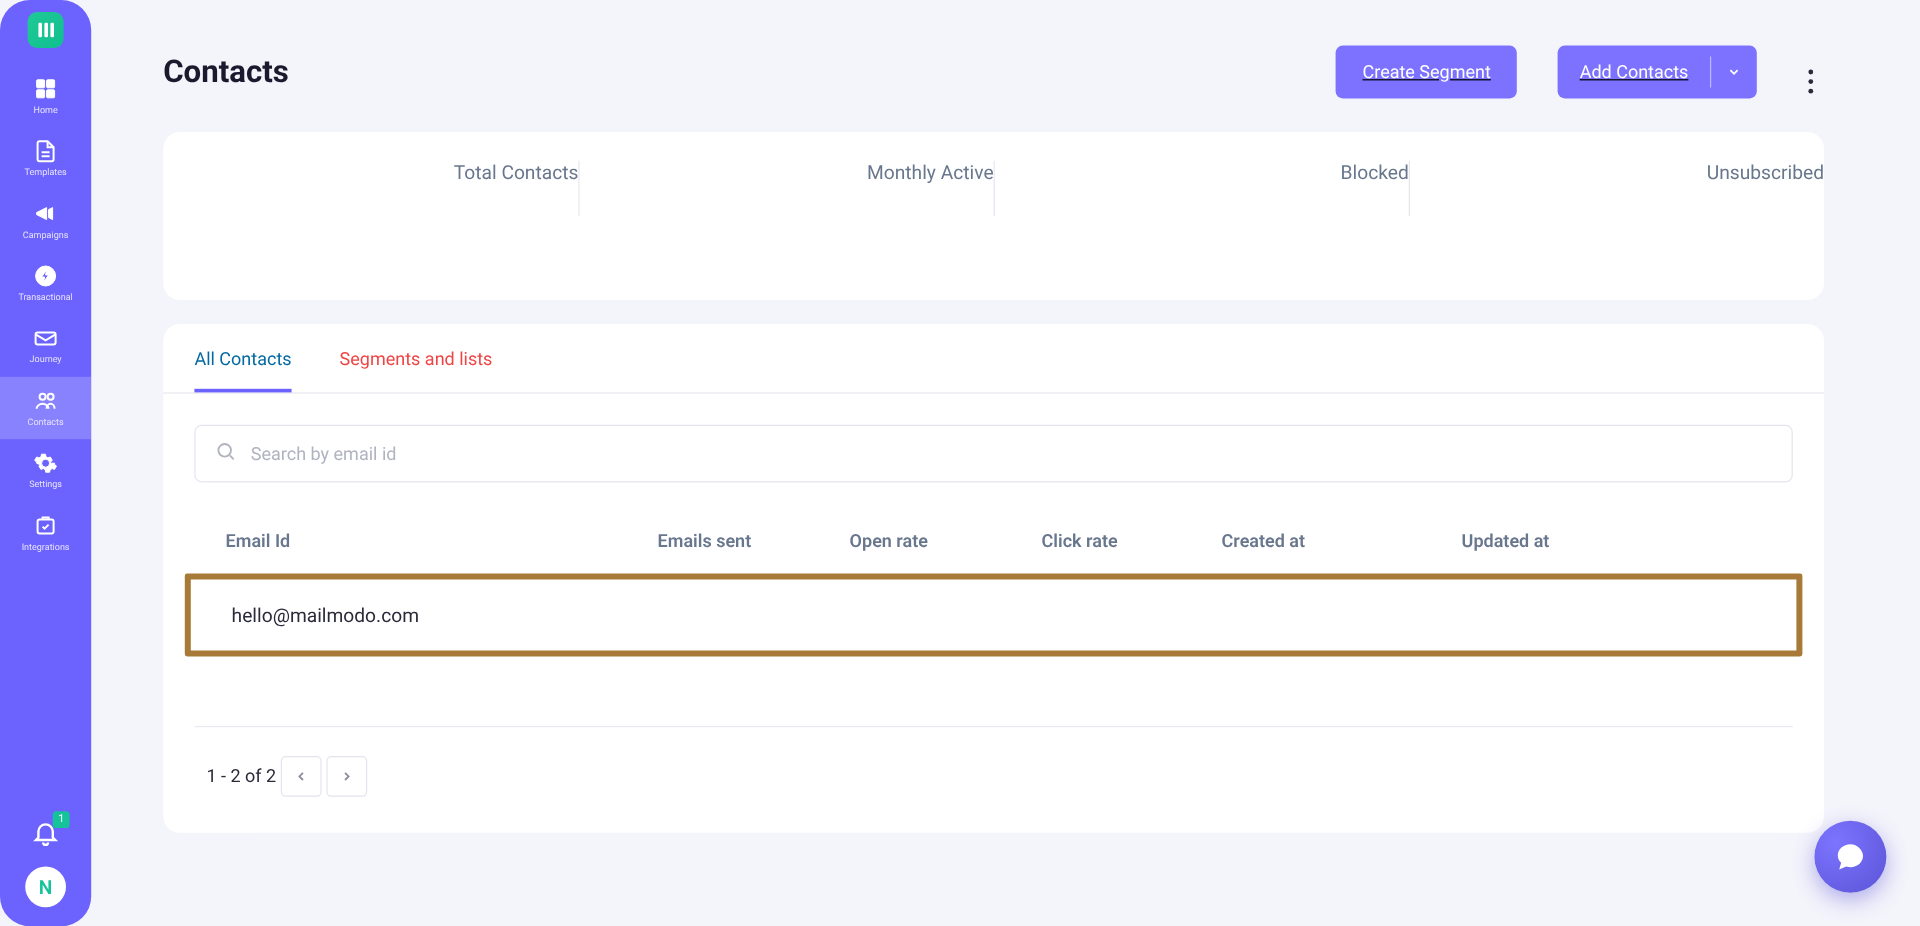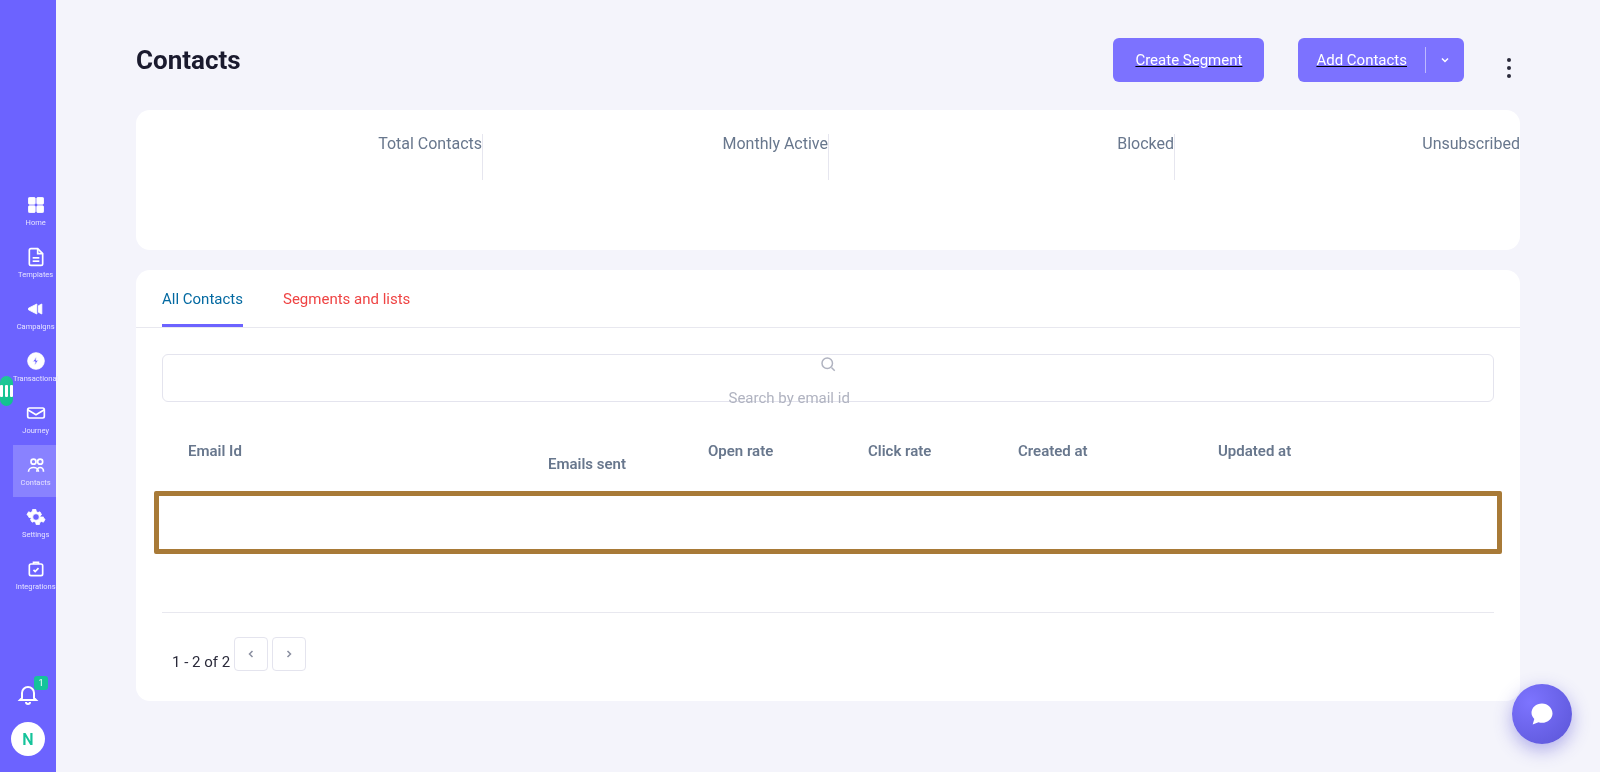--- a/index.html
+++ b/index.html
@@ -1,19 +1,19 @@
 <!DOCTYPE html>
 <html><head>
 <meta charset="utf-8">
 <style>
   * { box-sizing: border-box; margin: 0; padding: 0; font-family: -apple-system, BlinkMacSystemFont, "Segoe UI", Roboto, Helvetica, Arial, sans-serif; }
   body { width: 1600px; height: 772px; background: #f4f4fb; overflow: hidden; position: relative; }
 
   
-  .sidebar { position: absolute; left: 0; top: 0; width: 56px; height: 772px; background: #6c63ff; display: flex; flex-direction: row; align-items: center; }
+  .sidebar { position: absolute; left: 0; top: 0; width: 76px; height: 772px; background: #6c63ff; display: flex; flex-direction: column; align-items: center; border-radius: 25px; }
   .logo { margin-top: 10px; width: 30px; height: 30px; border-radius: 8px; background: linear-gradient(135deg,#20c997,#0fbf8f); display:flex; align-items:center; justify-content:center; }
   .logo .bars { display:flex; gap:2px; }
   .logo .bars span { display:block; width:3px; height:12px; background:#fff; border-radius:1px; }
   .nav { margin-top:14px; width:100%; display:flex; flex-direction:column; }
   .nav-item { width:100%; height:52px; display:flex; flex-direction:column; align-items:center; justify-content:center; color:#e6e3ff; cursor:pointer; gap:4px; }
   .nav-item.active { background: rgba(255,255,255,0.2); }
   .nav-item .lbl { font-size:7.5px; text-align:center; line-height:1; }
   .nav-icon { width:20px; height:20px; display:flex; align-items:center; justify-content:center; }
   .nav-icon svg { width:20px; height:20px; stroke:#fff; }
   .sidebar-bottom { position:absolute; bottom:16px; width:100%; display:flex; flex-direction:column; align-items:center; gap:16px; }
@@ -39,39 +39,39 @@
   .stat-cell { flex:1; position:relative; display:flex; align-items:flex-start; justify-content:flex-end; }
   .stat-cell + .stat-cell::before { content:''; position:absolute; left:0; top:0; bottom:50%; width:1px; background:#e6e6ef; }
   .stat-cell .stat-label { color:#68778d; font-size:16px; }
 
   
   .table-card { margin-top:20px; background:#fff; border-radius:14px; padding:0 0 30px 0; }
   .tabs { display:flex; gap:40px; border-bottom:1px solid #e8e8ef; padding:0 26px; }
   .tab { padding:20px 0 16px 0; font-size:15px; color:#ef4444; cursor:pointer; border-bottom:3px solid transparent; }
   .tab.active { color:#0369a1; border-bottom-color:#6c63ff; }
 
-  .search-wrap { margin:26px 26px 0 26px; height:48px; border:1px solid #e4e4ee; border-radius:6px; display:flex; align-items:center; padding:0 16px; gap:12px;flex-direction:column; }
+  .search-wrap { margin:26px 26px 0 26px; height:48px; border:1px solid #e4e4ee; border-radius:6px; display:flex; align-items:center; padding:0 16px; gap:12px; }
   .search-wrap input { flex:1; border:none; outline:none; font-size:15px; color:#333; background:transparent; }
   .search-wrap input::placeholder { color:#b0b3c0; }
 
   .table-head { display:flex; padding:40px 36px 18px 36px; color:#68778d; font-size:15px; font-weight:600; }
   .col-email { width:360px;margin-left:16px; }
-  .col-sent { width:160px;margin-top:13px; }
+  .col-sent { width:160px; }
   .col-open { width:160px; }
   .col-click { width:150px; }
   .col-created { width:200px; }
   .col-updated { width:180px; }
 
   .row-wrap { margin:0 18px; }
   .data-row { border:5px solid #a87a37; border-radius:2px; padding:20px 18px; display:flex; }
   .data-row .cell { font-size:16px; color:#2a2a3a; }
 
   .hr { margin:58px 26px 24px 26px; height:1px; background:#e8e8ef; }
 
-  .pagination { display:flex; align-items:flex-end; gap:4px; padding:0 36px; }
+  .pagination { display:flex; align-items:center; gap:4px; padding:0 36px; }
   .page-text { font-size:15px; color:#2a2a3a; }
   .page-btn { width:34px; height:34px; border:1px solid #e4e4ee; border-radius:4px; background:#fff; display:flex; align-items:center; justify-content:center; cursor:pointer; }
   .page-btn svg { width:12px; height:12px; stroke:#8a8fa0; }
 
   
   .fab { position:absolute; right:28px; bottom:28px; width:60px; height:60px; border-radius:50%; background:radial-gradient(circle at 30% 30%, #7d74ff, #5a54d6); display:flex; align-items:center; justify-content:center; box-shadow:0 6px 18px rgba(90,84,214,.45); cursor:pointer; }
   .fab svg { width:28px; height:28px; fill:#fff; }
 </style>
 </head>
 <body>
@@ -234,20 +234,21 @@
       <div class="col-email">Email Id</div>
       <div class="col-sent">Emails sent</div>
       <div class="col-open">Open rate</div>
       <div class="col-click">Click rate</div>
       <div class="col-created">Created at</div>
       <div class="col-updated">Updated at</div>
     </div>
 
     <div class="row-wrap">
       <div class="data-row">
+        <div class="cell col-email">hello@mailmodo.com</div>
         <div class="cell col-sent"></div>
         <div class="cell col-open"></div>
         <div class="cell col-click"></div>
         <div class="cell col-created"></div>
         <div class="cell col-updated"></div>
       </div>
     </div>
 
     <div class="hr"></div>
 

